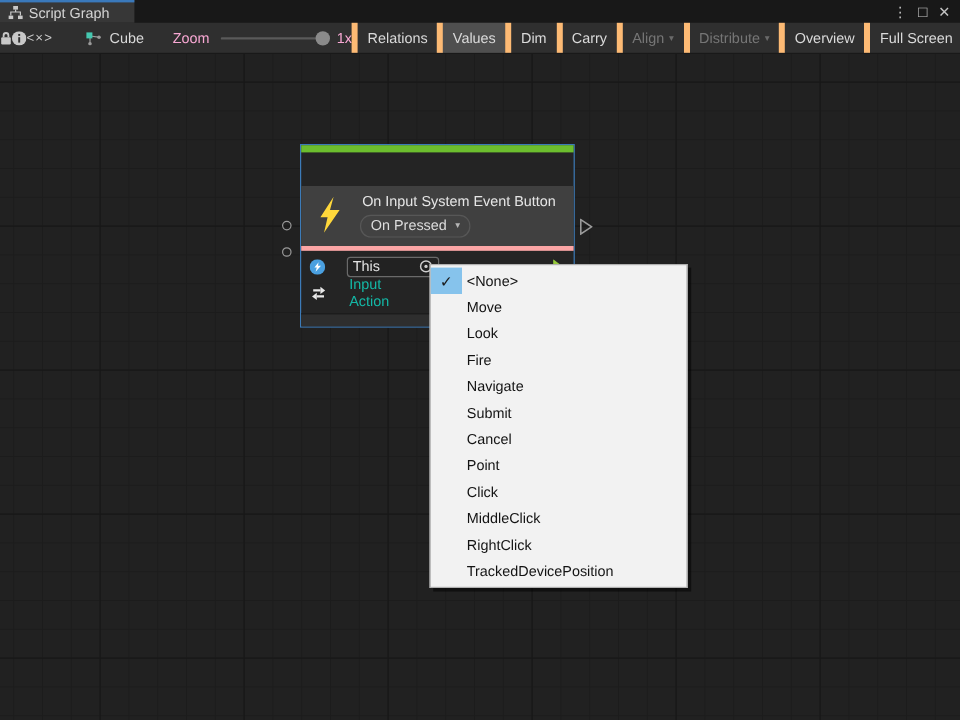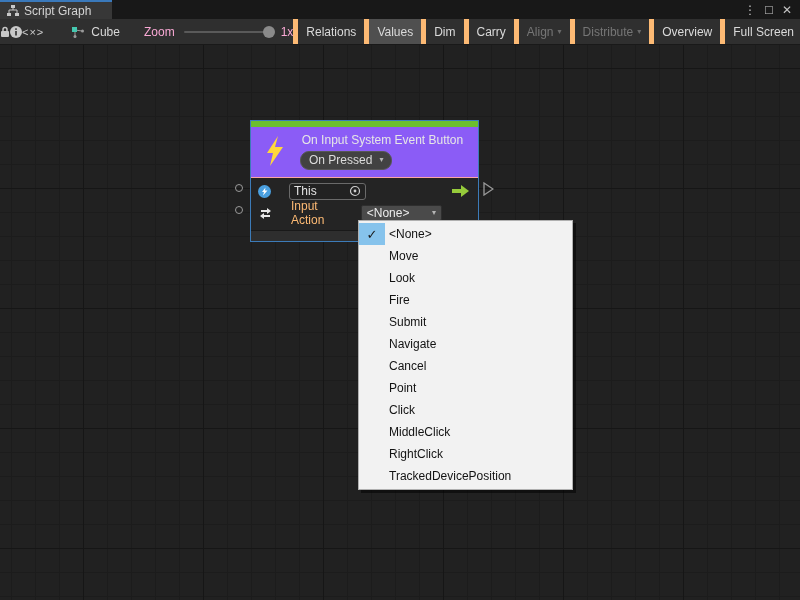--- a/index.html
+++ b/index.html
@@ -65,42 +65,43 @@
     background-position:83px 23px, 83px 23px, 11px 23px, 11px 23px;
   }
 
   
   .node {
     position:absolute; left:250px; top:120px; width:229px;
     background:#242424; border:1px solid #3c7bb8; z-index:5;
   }
   .node-green { height:6px; background:#6cbe2e; }
   .node-header {
-    position:relative; background:#8b5cf6; border-bottom:1px solid #fca5a5;
+    position:relative; background:#404040; border-bottom:4px solid #fca5a5;
     padding:6px 6px 7px;
+    margin-top:28px;
   }
   .bolt-wrap { position:absolute; left:13px; top:9px; }
   .hdr-col { margin-left:36px; }
   .node-title { text-align:center; color:#e6e6e6; font-size:12px; line-height:14px; }
   .pill {
     display:inline-flex; align-items:center; gap:7px;
     margin:4px 0 0 7px; padding:1px 8px 2px;
     background:#424242; border:1px solid #575757; border-radius:9px;
     color:#dcdcdc; font-size:12px;
   }
   .node-body { padding:2px 0 3px; }
   .prow { height:22px; display:flex; align-items:center; gap:18px; padding:0 7px; }
   .this-field {
     width:77px; height:17px; display:flex; align-items:center;
     background:#222; border:1px solid #6a6a6a; border-radius:3px;
     padding:0 4px; color:#e4e4e4; font-size:12px;
   }
   .this-field .target { margin-left:auto; display:flex; }
   .flow-arrow { margin-left:auto; margin-right:2px; display:flex; }
-  .plabel { color:#fdba74; font-size:12px; }
+  .plabel { color:#14b8a6; font-size:12px; }
   .action-dd {
     margin-left:auto; margin-right:29px; width:96px; height:16px;
     display:flex; align-items:center; background:#4a4a4a;
     border:1px solid #2e2e2e; border-radius:2px; padding:0 5px;
     color:#ececec; font-size:12px;
   }
   .action-dd .caret { margin-left:auto; }
   .node-footer { height:11px; background:#2e2e2e; border-top:1px solid #191919; margin-top:3px; }
 
   .port-circle {
@@ -307,28 +308,28 @@
     <div class="mitem">
       <span class="mcheck"></span>
       <span class="mlabel">Look</span>
     </div>
     <div class="mitem">
       <span class="mcheck"></span>
       <span class="mlabel">Fire</span>
     </div>
     <div class="mitem">
       <span class="mcheck"></span>
+      <span class="mlabel">Navigate</span>
+    </div>
+    <div class="mitem">
+      <span class="mcheck"></span>
       <span class="mlabel">Submit</span>
     </div>
     <div class="mitem">
       <span class="mcheck"></span>
-      <span class="mlabel">Navigate</span>
-    </div>
-    <div class="mitem">
-      <span class="mcheck"></span>
       <span class="mlabel">Cancel</span>
     </div>
     <div class="mitem">
       <span class="mcheck"></span>
       <span class="mlabel">Point</span>
     </div>
     <div class="mitem">
       <span class="mcheck"></span>
       <span class="mlabel">Click</span>
     </div>

